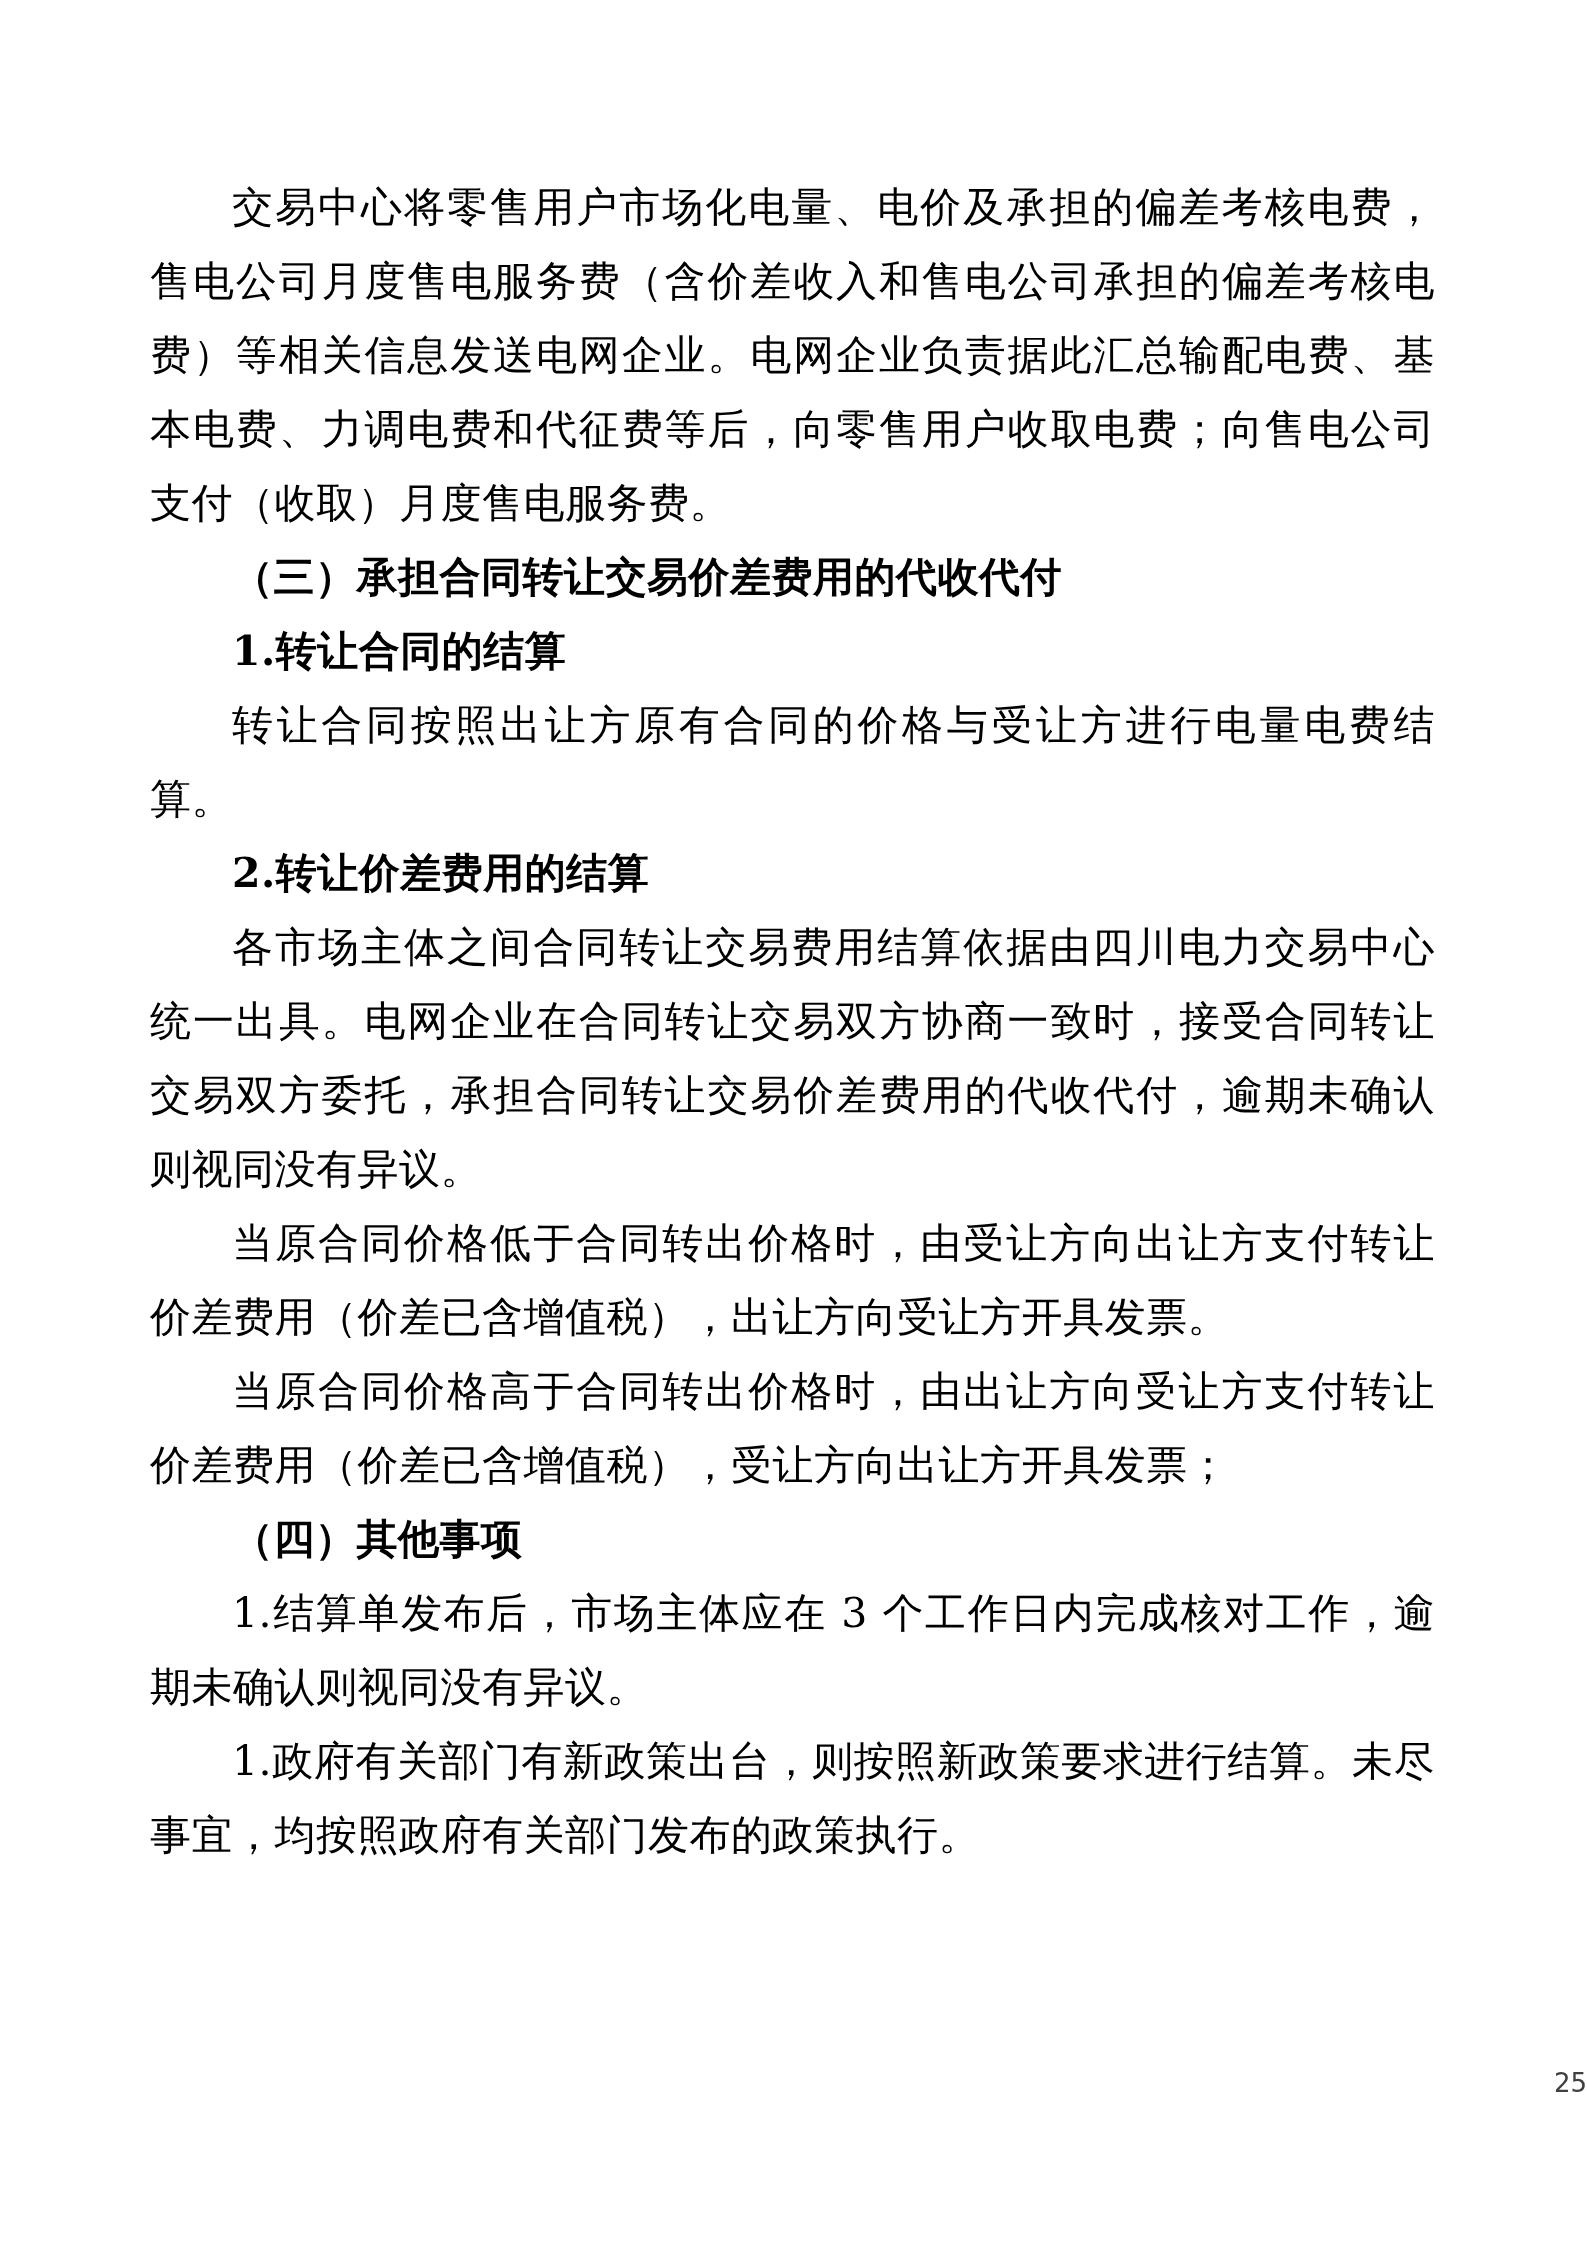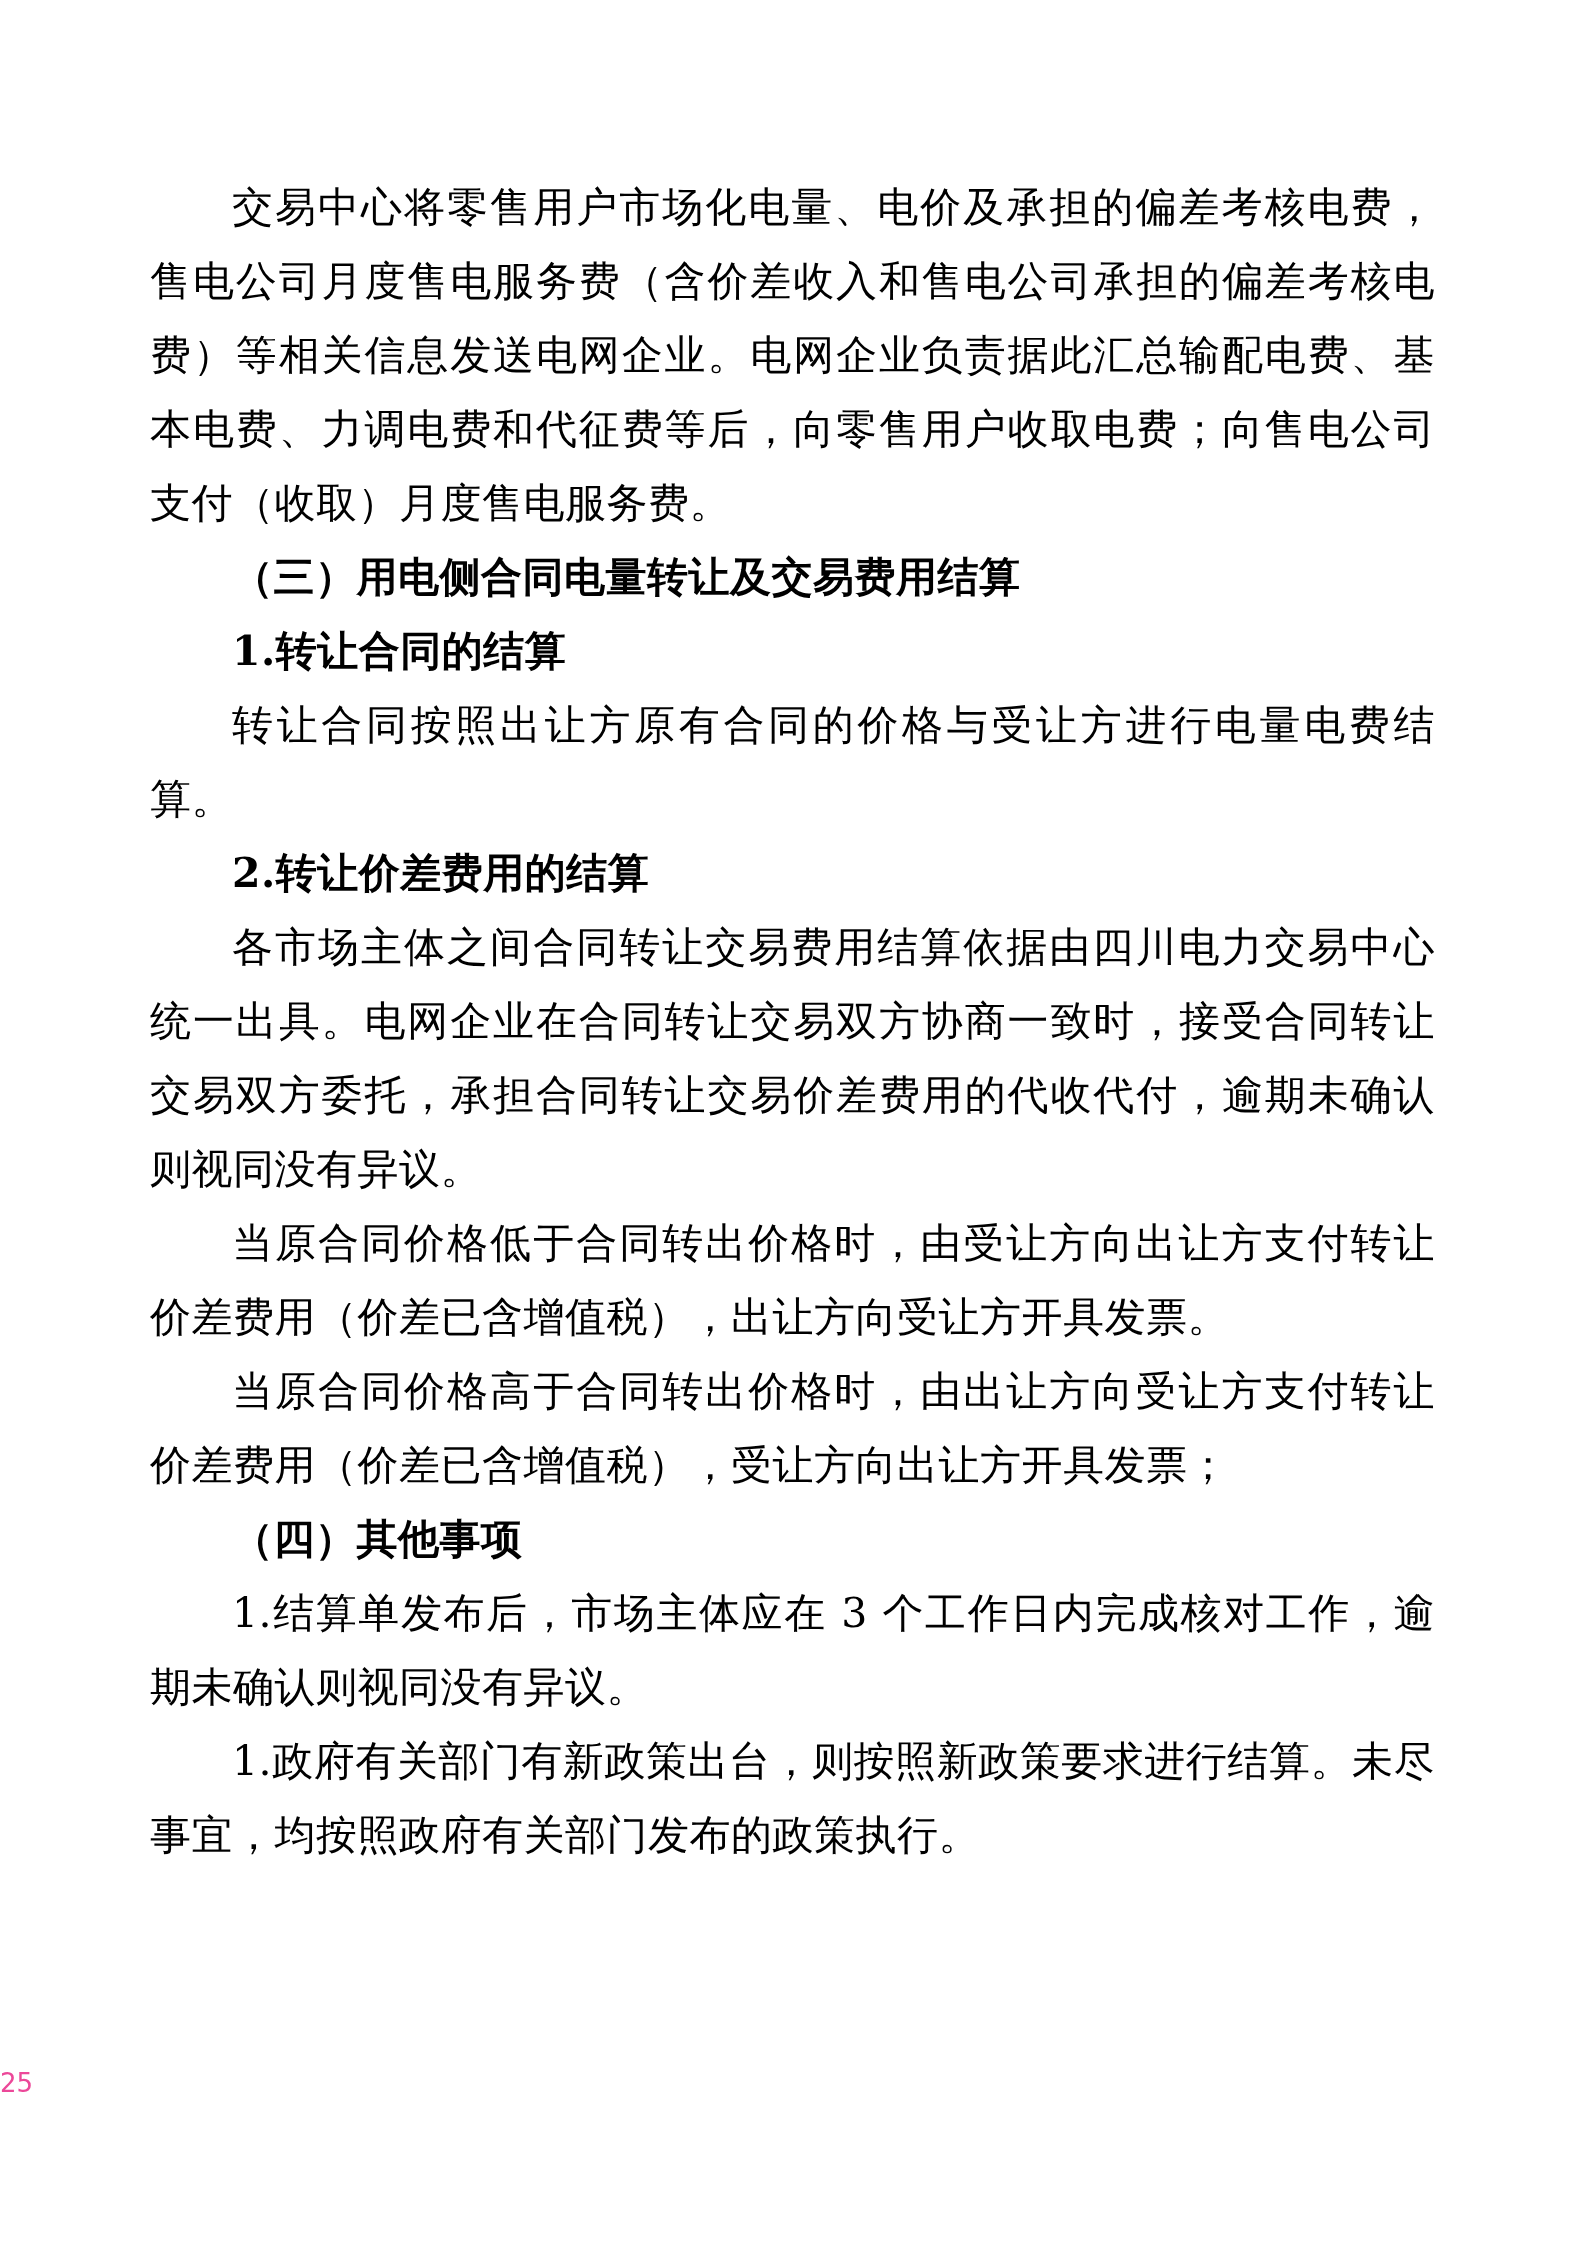--- a/index.html
+++ b/index.html
@@ -62,36 +62,36 @@
     font-weight: bold;
     margin: 0;
     letter-spacing: 0.5px;
   }
 
   .page-number {
     position: absolute;
     left: 0;
     top: 2068px;
     width: 1587px;
-    text-align: left;
+    text-align: right;
     font-size: 26px;
     font-family: "DejaVu Sans", "Liberation Sans", sans-serif;
-    color: #ec4899;
+    color: #404040;
   }
 </style>
 </head>
 <body>
 
 <div class="page">
 
   <div class="content">
 
     <p class="para">交易中心将零售用户市场化电量、电价及承担的偏差考核电费，售电公司月度售电服务费（含价差收入和售电公司承担的偏差考核电费）等相关信息发送电网企业。电网企业负责据此汇总输配电费、基本电费、力调电费和代征费等后，向零售用户收取电费；向售电公司支付（收取）月度售电服务费。</p>
 
-    <p class="heading-bold">（三）用电侧合同电量转让及交易费用结算</p>
+    <p class="heading-bold">（三）承担合同转让交易价差费用的代收代付</p>
 
     <p class="subheading">1.转让合同的结算</p>
 
     <p class="para">转让合同按照出让方原有合同的价格与受让方进行电量电费结算。</p>
 
     <p class="subheading">2.转让价差费用的结算</p>
 
     <p class="para">各市场主体之间合同转让交易费用结算依据由四川电力交易中心统一出具。电网企业在合同转让交易双方协商一致时，接受合同转让交易双方委托，承担合同转让交易价差费用的代收代付，逾期未确认则视同没有异议。</p>
 
     <p class="para">当原合同价格低于合同转出价格时，由受让方向出让方支付转让价差费用（价差已含增值税），出让方向受让方开具发票。</p>

